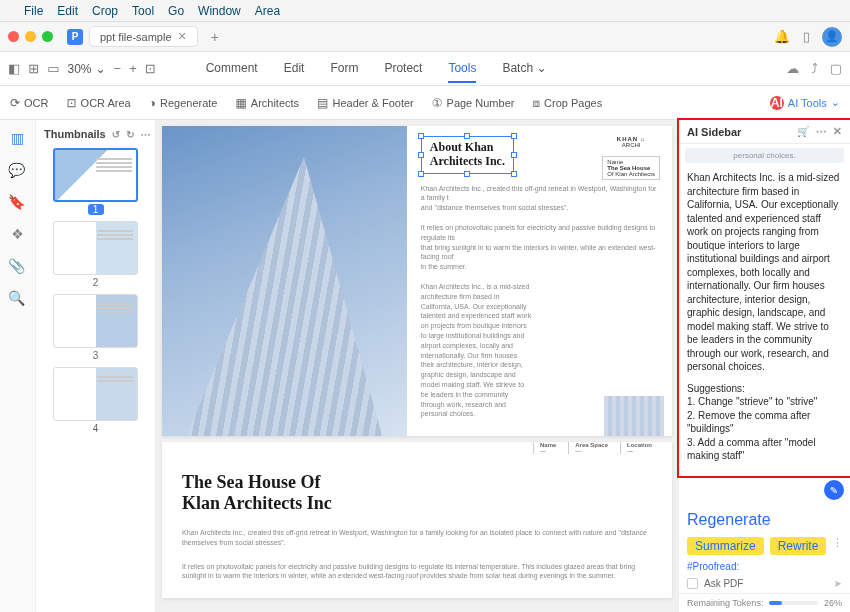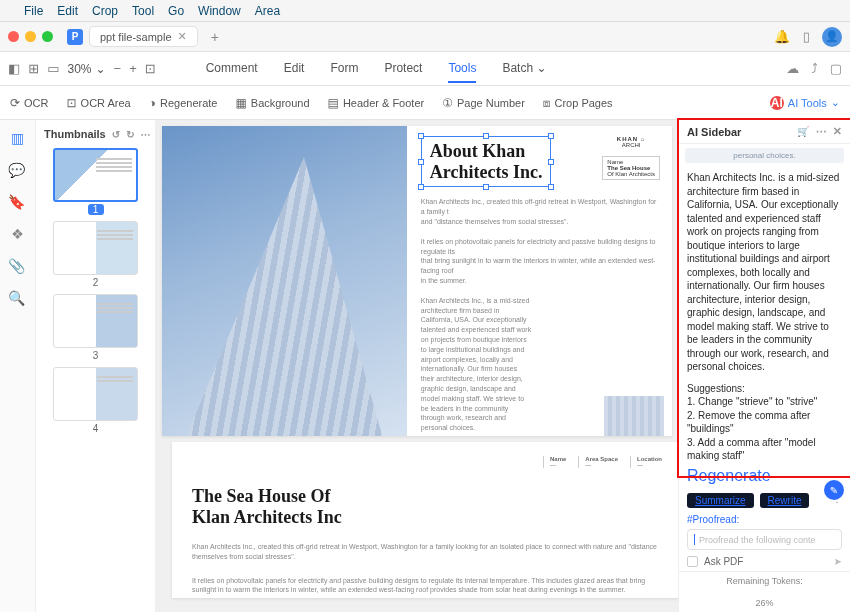--- a/index.html
+++ b/index.html
@@ -64,57 +64,57 @@
 .page { background:#fff; width: 100%; height: 310px; box-shadow:0 1px 3px rgba(0,0,0,.1); position:relative; overflow:hidden; margin-bottom:6px;}
 .page1 { display:flex; }
 .building { width: 48%; background:linear-gradient(160deg,#6a95c8 0%,#9cb9db 40%,#d6e2f0 100%); position:relative; }
 .building::after { content:""; position:absolute; bottom:0; left:10%; width:80%; height:90%; background:repeating-linear-gradient(100deg,#c8d6e8 0 6px,#b0c2da 6px 12px); clip-path: polygon(0 100%, 100% 100%, 60% 0); }
 .page1-right { width:52%; padding:10px 14px; font-size:7px; color:#888; position:relative; }
 .sel-box { border:1px solid #3b82f6; padding:4px 8px; position:relative; display:inline-block; }
 .sel-box .h { width:6px; height:6px; background:#fff; border:1px solid #3b82f6; position:absolute; }
 .h.tl{top:-4px;left:-4px}.h.tr{top:-4px;right:-4px}.h.bl{bottom:-4px;left:-4px}.h.br{bottom:-4px;right:-4px}
 .h.tm{top:-4px;left:50%;margin-left:-3px}.h.bm{bottom:-4px;left:50%;margin-left:-3px}
 .h.ml{top:50%;left:-4px;margin-top:-3px}.h.mr{top:50%;right:-4px;margin-top:-3px}
-.sel-title { font-size:18px; font-weight:700; color:#1a1a1a; line-height:1.15; font-family:Georgia,serif; }
+.sel-title { font-size:12px; font-weight:700; color:#1a1a1a; line-height:1.15; font-family:Georgia,serif; }
 .logo-box { position:absolute; top:10px; right:12px; text-align:center; font-size:6px; color:#333; }
 .logo-box .ks { font-weight:bold; letter-spacing:1px; }
 .para { margin-top:10px; line-height:1.4; }
 .half { width:50%; float:left; padding-right:8px; }
 .small-build { position:absolute; bottom:0; right:8px; width:60px; height:40px; background:repeating-linear-gradient(90deg,#d0dae8 0 4px,#c0cce0 4px 8px); }
 
 
-.page2 { height:156px; padding:44px 20px 10px;margin-left:10px; }
+.page2 { height:156px; padding:30px 20px 10px; }
 .p2-title { font-size:18px; font-weight:700; color:#1a1a1a; font-family:Georgia,serif; }
 .p2-grid { float:right; display:flex; gap:12px; font-size:6px; color:#666; margin-top:-30px; }
 .p2-grid div { border-left:1px solid #ccc; padding-left:6px; }
 .p2-para { font-size:7px; color:#888; margin-top:14px; line-height:1.4; clear:both; }
 
 
 .ai-panel { width: 172px; border-left:1px solid #eee; display:flex; flex-direction:column; font-size:10px; position:relative; }
 .red-box { position:absolute; top:-2px; left:-2px; right:-2px; height:360px; border:2px solid #e11; pointer-events:none; z-index:5; }
 .ai-head { display:flex; align-items:center; gap:6px; padding:5px 8px; font-size:11px; font-weight:600; color:#333; border-bottom:1px solid #eee; }
 .ai-head .cart { margin-left:auto; color:#d4a017; font-size:10px; }
 .ai-head .dots { color:#999; }
 .ai-head .x { color:#999; }
 .ai-snip { background:#eef2f7; margin:4px 6px; padding:3px 6px; border-radius:3px; font-size:8px; color:#8a94a6; text-align:center; }
 .ai-body { padding:4px 8px; font-size:10px; line-height:1.35; color:#2a2a2a; overflow:hidden; flex:1; }
 .ai-sugg { margin-top:8px; }
 .ai-actions { padding:4px 8px; }
 .regen { color:#2b6cff; font-size:16px; }
 .float-btn { position:absolute; right:6px; bottom:112px; width:20px; height:20px; border-radius:50%; background:#2b6cff; color:#fff; display:flex; align-items:center; justify-content:center; font-size:10px; }
 .chips { display:flex; gap:6px; padding:4px 8px; }
-.chip { background:#0f172a; color:#2b6cff; padding:2px 8px; border-radius:3px; font-size:10px;text-decoration:underline; }
+.chip { background:#fde047; color:#2b6cff; padding:2px 8px; border-radius:3px; font-size:12px; }
 .chip-dots { margin-left:auto; color:#999; }
 .proof { padding:2px 8px; color:#2b6cff; font-size:10px; font-weight:500; }
 .ai-input { margin:2px 8px; border:1px solid #e0e0e0; border-radius:4px; padding:4px 6px; font-size:9px; color:#bbb; display:flex; align-items:center; gap:4px; }
 .ai-input .cursor { border-left:1.5px solid #2b6cff; height:11px; }
 .ask-row { display:flex; align-items:center; padding:4px 8px; gap:6px; font-size:10px; color:#666; }
 .ask-row .cb { width:11px; height:11px; border:1px solid #ccc; border-radius:2px; }
 .ask-row .send { margin-left:auto; color:#bbb; }
-.tokens { border-top:1px solid #eee; padding:4px 8px; font-size:9px; color:#888; display:flex; align-items:center; gap:6px;flex-direction:column; }
+.tokens { border-top:1px solid #eee; padding:4px 8px; font-size:9px; color:#888; display:flex; align-items:center; gap:6px; }
 .tok-bar { flex:1; height:4px; background:#eee; border-radius:2px; position:relative; }
 .tok-bar .fill { position:absolute; left:0; top:0; height:100%; width:26%; background:#3b82f6; border-radius:2px; }
 </style>
 </head>
 <body>
 
 <div class="menubar">
   <span class="apple"></span>
   <span class="menu-item">File</span>
   <span class="menu-item">Edit</span>
@@ -180,21 +180,21 @@
   <div class="ti">
       <span class="ic">⊡</span>
       <span>OCR Area</span>
     </div>
   <div class="ti">
       <span class="ic">◑</span>
       <span>Regenerate</span>
     </div>
   <div class="ti">
       <span class="ic">▦</span>
-      <span>Background</span>
+      <span>Architects</span>
     </div>
   <div class="ti">
       <span class="ic">▤</span>
       <span>Header &amp; Footer</span>
     </div>
   <div class="ti">
       <span class="ic">①</span>
       <span>Page Number</span>
     </div>
   <div class="ti">
@@ -327,24 +327,20 @@
     <div class="ai-actions">
       <span class="regen">Regenerate</span>
     </div>
     <div class="float-btn">✎</div>
     <div class="chips">
       <span class="chip">Summarize</span>
       <span class="chip">Rewrite</span>
       <span class="chip-dots">⋮</span>
     </div>
     <div class="proof">#Proofread:</div>
-    <div class="ai-input">
-      <span class="cursor"></span>
-      <span>Proofread the following conte</span>
-    </div>
     <div class="ask-row">
       <span class="cb"></span>
       <span>Ask PDF</span>
       <span class="send">➤</span>
     </div>
     <div class="tokens">
       <span>Remaining Tokens:</span>
       <div class="tok-bar">
           <div class="fill"></div>
         </div>

